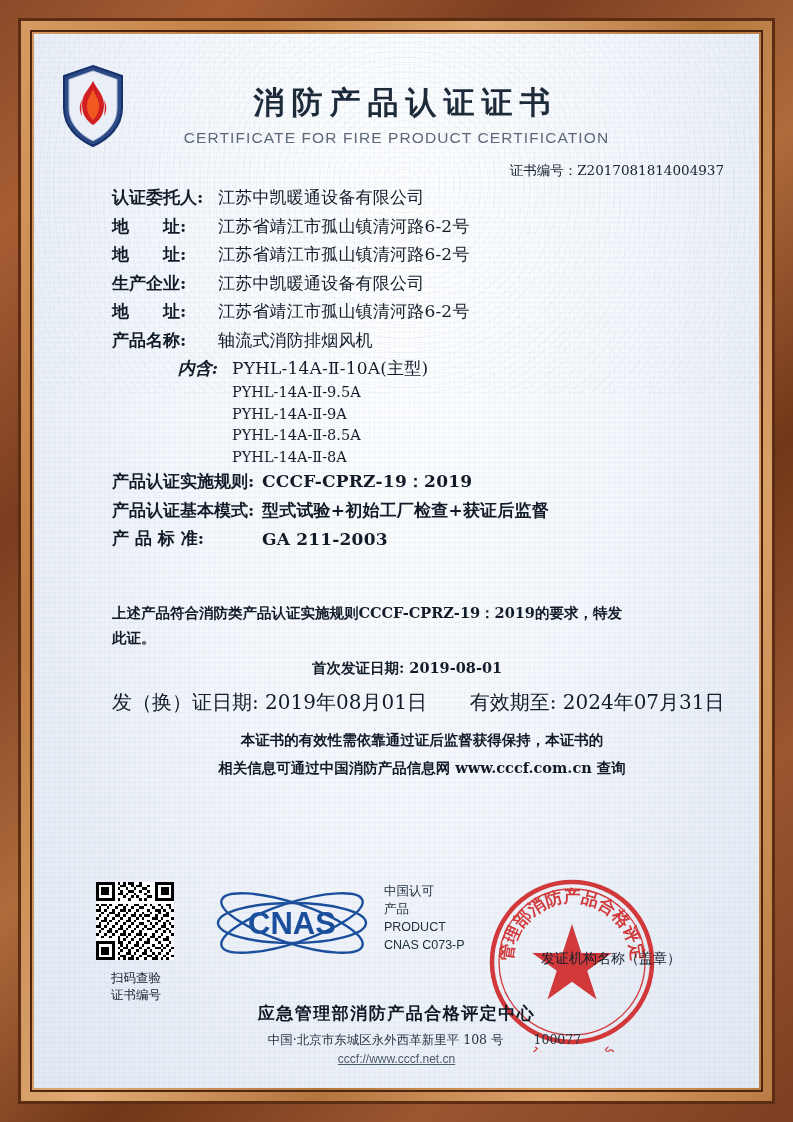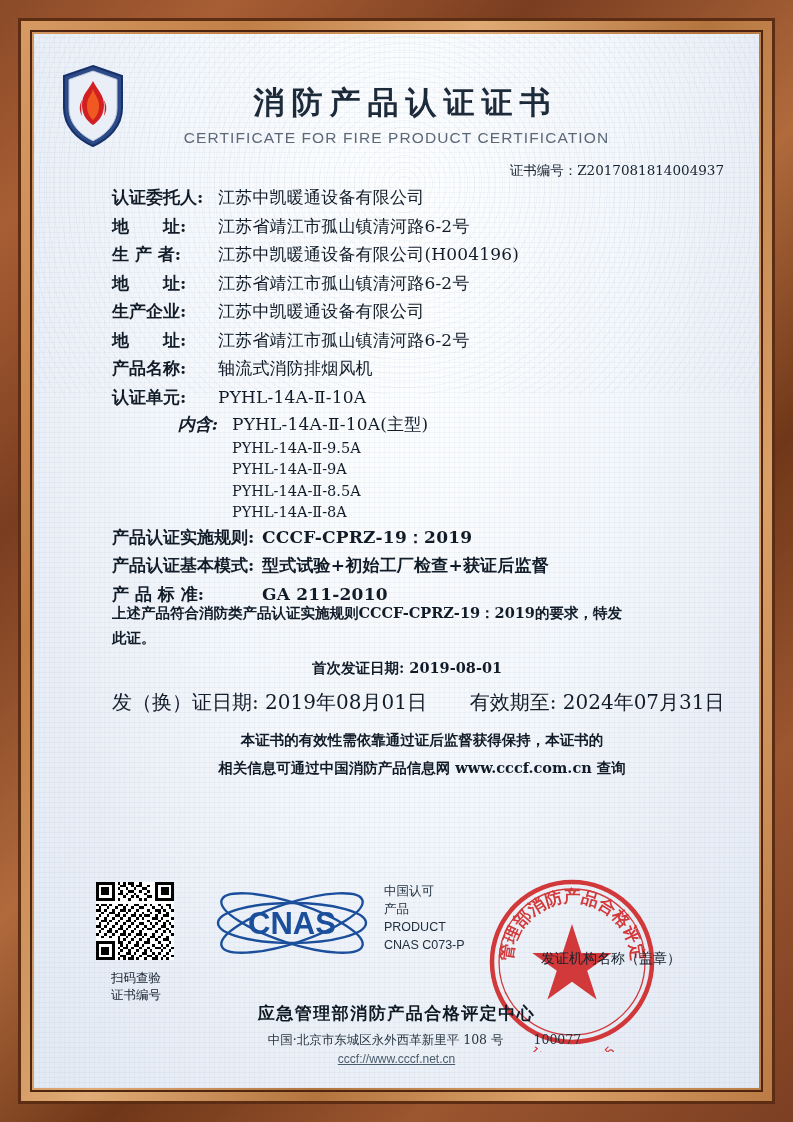--- a/index.html
+++ b/index.html
@@ -323,42 +323,34 @@
       <div class="fields">
         <div class="row">
           <span class="lbl">认证委托人:</span>
           <span class="val">江苏中凯暖通设备有限公司</span>
         </div>
         <div class="row">
           <span class="lbl">地　　址:</span>
           <span class="val">江苏省靖江市孤山镇清河路6-2号</span>
         </div>
         <div class="row">
-          <span class="lbl">生 产 者:</span>
-          <span class="val">江苏中凯暖通设备有限公司(H004196)</span>
+          <span class="lbl">地　　址:</span>
+          <span class="val">江苏省靖江市孤山镇清河路6-2号</span>
+        </div>
+        <div class="row">
+          <span class="lbl">生产企业:</span>
+          <span class="val">江苏中凯暖通设备有限公司</span>
         </div>
         <div class="row">
           <span class="lbl">地　　址:</span>
           <span class="val">江苏省靖江市孤山镇清河路6-2号</span>
         </div>
         <div class="row">
-          <span class="lbl">生产企业:</span>
-          <span class="val">江苏中凯暖通设备有限公司</span>
-        </div>
-        <div class="row">
-          <span class="lbl">地　　址:</span>
-          <span class="val">江苏省靖江市孤山镇清河路6-2号</span>
-        </div>
-        <div class="row">
           <span class="lbl">产品名称:</span>
           <span class="val">轴流式消防排烟风机</span>
-        </div>
-        <div class="row tight">
-          <span class="lbl">认证单元:</span>
-          <span class="val">PYHL-14A-Ⅱ-10A</span>
         </div>
 
         <div class="row tight">
           <span class="lbl-indent">内含:</span>
           <span class="val" style="padding-left:14px">PYHL-14A-Ⅱ-10A(主型)</span>
         </div>
         <div class="sub-row">
           <span class="pad"></span>
           <span class="val">PYHL-14A-Ⅱ-9.5A</span>
         </div>
@@ -378,21 +370,21 @@
         <div class="row" style="font-weight:bold">
           <span class="lbl" style="width:150px;flex:0 0 150px">产品认证实施规则:</span>
           <span class="val">CCCF-CPRZ-19：2019</span>
         </div>
         <div class="row" style="font-weight:bold">
           <span class="lbl" style="width:150px;flex:0 0 150px">产品认证基本模式:</span>
           <span class="val">型式试验+初始工厂检查+获证后监督</span>
         </div>
         <div class="row" style="font-weight:bold">
           <span class="lbl" style="width:150px;flex:0 0 150px">产 品 标 准:</span>
-          <span class="val">GA 211-2010</span>
+          <span class="val">GA 211-2003</span>
         </div>
       </div>
 
       <div class="statement">
         <span>上述产品符合消防类产品认证实施规则CCCF-CPRZ-19：2019的要求，特发</span>
         <span class="l2">此证。</span>
       </div>
 
       <div class="first-issue">
         <span>首次发证日期:</span>

